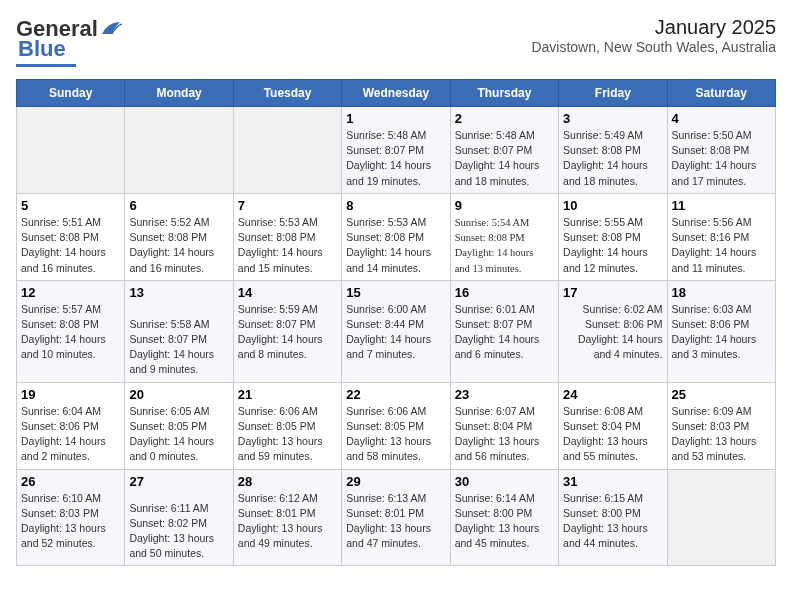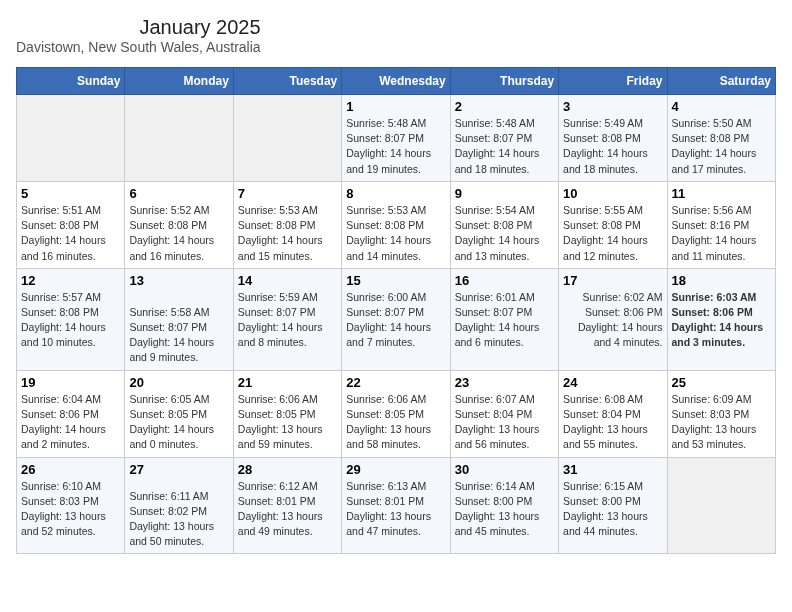--- a/index.html
+++ b/index.html
@@ -42,21 +42,21 @@
     table {
       width: 100%;
       border-collapse: collapse;
       font-size: 11px;
     }
     thead th {
       background: #3a6db5;
       color: #fff;
       font-weight: bold;
       padding: 6px 4px;
-      text-align: right;
+      text-align: center;
       border: 1px solid #2a5a9a;
       font-size: 12px;
     }
     tbody td {
       border: 1px solid #ccc;
       vertical-align: top;
       padding: 4px 4px;
       height: 80px;
       width: 108px;
     }
@@ -78,20 +78,31 @@
       font-size: 10.5px;
     }
     .empty-cell {
       background: #f0f0f0 !important;
     }
   </style>
 </head>
 <body>
 
 <div class="header">
+  <div class="logo">
+    <div style="display:flex; align-items:center; gap:2px;">
+      <span style="font-size:22px; font-weight:bold; color:#333;">General</span>
+      <svg width="22" height="18" viewBox="0 0 22 18">
+        <path d="M2 14 Q8 2 20 2 Q14 8 12 14" fill="#3a6db5"></path>
+        <path d="M12 14 Q16 6 22 4" fill="none" stroke="#3a6db5" stroke-width="1.5"></path>
+      </svg>
+    </div>
+    <div style="font-size:22px; font-weight:bold; color:#3a6db5; margin-top:-6px; padding-left:2px;">Blue</div>
+    <div class="logo-line"></div>
+  </div>
   <div class="title-block">
     <div class="month-title">January 2025</div>
     <div class="location">Davistown, New South Wales, Australia</div>
   </div>
 </div>
 
 <table>
   <thead>
     <tr>
     <th>Sunday</th>
@@ -161,21 +172,21 @@
         </td>
         <td>
           <span class="day-num">8</span>
           <div class="day-info" style="white-space: pre-line;">Sunrise: 5:53 AM
 Sunset: 8:08 PM
 Daylight: 14 hours
 and 14 minutes.</div>
         </td>
         <td>
           <span class="day-num">9</span>
-          <div class="day-info" style="white-space: pre-line;">Sunrise: 5:54 AM
+          <div class="day-info" style="white-space: pre-line; font-family: Liberation Serif, serif;">Sunrise: 5:54 AM
 Sunset: 8:08 PM
 Daylight: 14 hours
 and 13 minutes.</div>
         </td>
         <td>
           <span class="day-num">10</span>
           <div class="day-info" style="white-space: pre-line;">Sunrise: 5:55 AM
 Sunset: 8:08 PM
 Daylight: 14 hours
 and 12 minutes.</div>
@@ -206,41 +217,41 @@
         <td>
           <span class="day-num">14</span>
           <div class="day-info" style="white-space: pre-line;">Sunrise: 5:59 AM
 Sunset: 8:07 PM
 Daylight: 14 hours
 and 8 minutes.</div>
         </td>
         <td>
           <span class="day-num">15</span>
           <div class="day-info" style="white-space: pre-line;">Sunrise: 6:00 AM
-Sunset: 8:07 PM
+Sunset: 8:44 PM
 Daylight: 14 hours
 and 7 minutes.</div>
         </td>
         <td>
           <span class="day-num">16</span>
           <div class="day-info" style="white-space: pre-line;">Sunrise: 6:01 AM
 Sunset: 8:07 PM
 Daylight: 14 hours
 and 6 minutes.</div>
         </td>
         <td>
           <span class="day-num">17</span>
           <div class="day-info" style="white-space: pre-line; text-align: right;">Sunrise: 6:02 AM
 Sunset: 8:06 PM
 Daylight: 14 hours
 and 4 minutes.</div>
         </td>
         <td>
           <span class="day-num">18</span>
-          <div class="day-info" style="white-space: pre-line; font-weight: bold;">Sunrise: 6:03 AM
+          <div class="day-info" style="white-space: pre-line;">Sunrise: 6:03 AM
 Sunset: 8:06 PM
 Daylight: 14 hours
 and 3 minutes.</div>
         </td>
       </tr>
       <tr>
         <td>
           <span class="day-num">19</span>
           <div class="day-info" style="white-space: pre-line;">Sunrise: 6:04 AM
 Sunset: 8:06 PM

